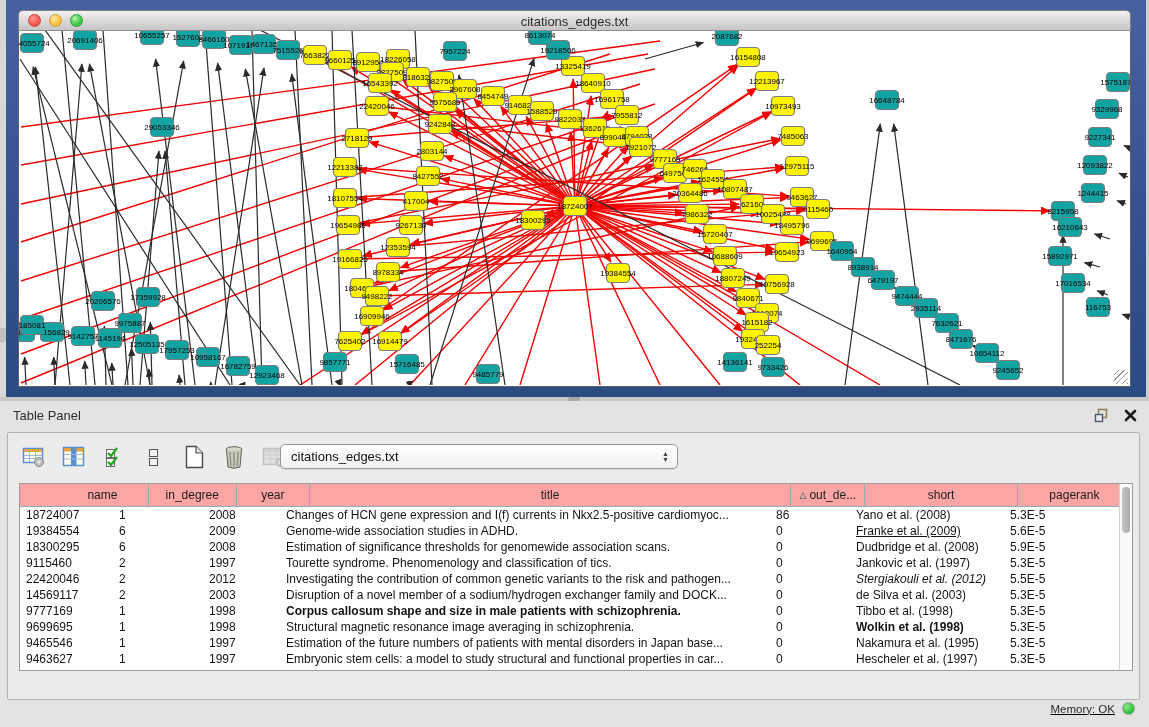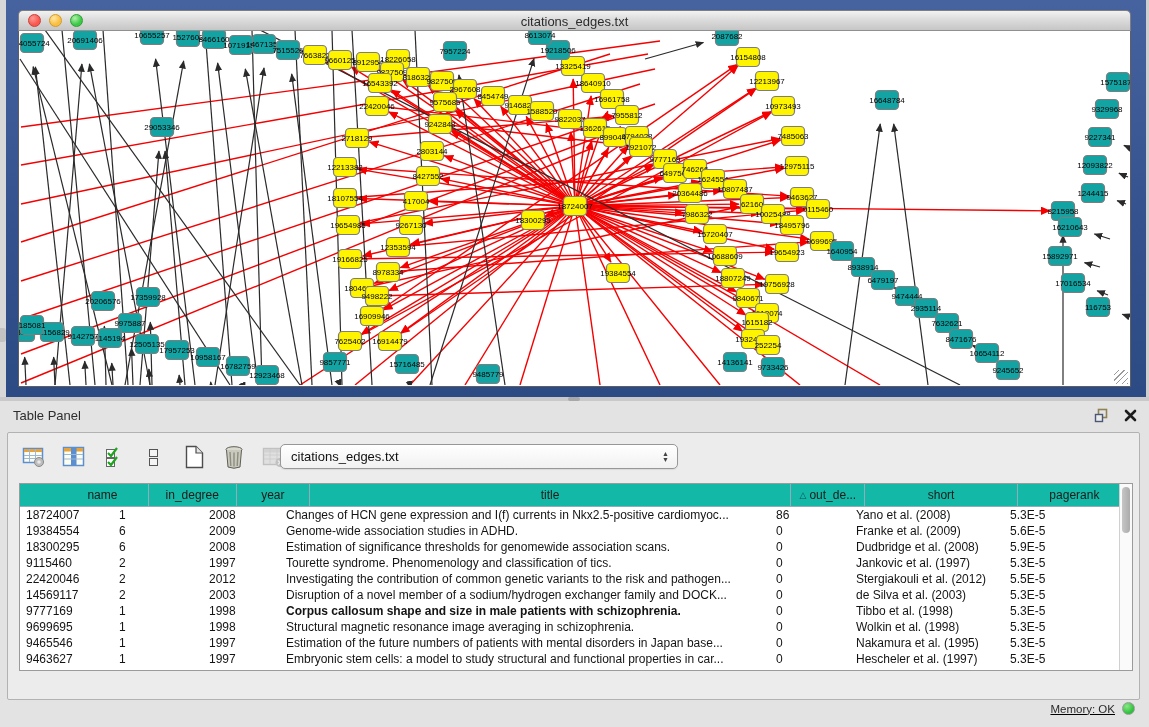--- a/index.html
+++ b/index.html
@@ -48,21 +48,21 @@
       border:1px solid #979797;border-radius:5px;
       background:linear-gradient(180deg,#ffffff,#f1f1f1);
       display:flex;align-items:center;font-size:13px;color:#111;
       box-shadow:0 1px 1px rgba(0,0,0,.08);}
   .combo-text{margin-left:10px;}
   .combo-stepper{margin-left:auto;margin-right:8px;display:flex;flex-direction:column;
       line-height:5px;font-size:7px;color:#444;gap:1px;}
   
   .tbl-wrap{position:absolute;left:11px;top:50px;width:1114px;height:188px;background:#fff;
       border:1px solid #9b9b9b;box-sizing:border-box;}
-  .tbl-header{display:flex;height:22px;background:#14b8a6;border-bottom:1px solid #8fadba;padding-left:37px;}
+  .tbl-header{display:flex;height:22px;background:#fca5a5;border-bottom:1px solid #8fadba;padding-left:37px;}
   .th{box-sizing:border-box;border-right:1px solid #8fadba;display:flex;align-items:center;
       justify-content:center;font-size:12px;color:#1b1b1b;overflow:hidden;white-space:nowrap;}
   .th .sort{font-size:9px;margin-right:3px;color:#10515f;}
   .tbl-body{position:relative;}
   .tr{display:flex;height:16px;line-height:16px;font-size:12px;color:#141414;}
   .td{box-sizing:border-box;overflow:hidden;white-space:nowrap;}
   .vscroll{position:absolute;right:0px;top:0px;width:13px;height:186px;background:#fafafa;
       border-left:1px solid #d0d0d0;box-sizing:border-box;}
   .vthumb{position:absolute;left:2px;top:3px;width:8px;height:46px;border-radius:4px;
       background:linear-gradient(90deg,#c6c6c6,#ababab);}
@@ -889,21 +889,21 @@
             <div class="td" style="width: 76px; padding-left: 4px;">86</div>
             <div class="td" style="width: 156px; padding-left: 8px;">Yano et al. (2008)</div>
             <div class="td" style="width: 117px; padding-left: 6px;">5.3E-5</div>
           </div>
           <div class="tr">
             <div class="td" style="width: 94px; padding-left: 6px;">19384554</div>
             <div class="td" style="width: 90px; padding-left: 5px;">6</div>
             <div class="td" style="width: 75px; padding-left: 5px;">2009</div>
             <div class="td" style="width: 493px; padding-left: 7px;">Genome-wide association studies in ADHD.</div>
             <div class="td" style="width: 76px; padding-left: 4px;">0</div>
-            <div class="td" style="width: 156px; padding-left: 8px;">Franke et al. (2009)</div>
+            <div class="td" style="width: 156px; padding-left: 8px; text-decoration: underline;">Franke et al. (2009)</div>
             <div class="td" style="width: 117px; padding-left: 6px;">5.6E-5</div>
           </div>
           <div class="tr">
             <div class="td" style="width: 94px; padding-left: 6px;">18300295</div>
             <div class="td" style="width: 90px; padding-left: 5px;">6</div>
             <div class="td" style="width: 75px; padding-left: 5px;">2008</div>
             <div class="td" style="width: 493px; padding-left: 7px;">Estimation of significance thresholds for genomewide association scans.</div>
             <div class="td" style="width: 76px; padding-left: 4px;">0</div>
             <div class="td" style="width: 156px; padding-left: 8px;">Dudbridge et al. (2008)</div>
             <div class="td" style="width: 117px; padding-left: 6px;">5.9E-5</div>
@@ -916,21 +916,21 @@
             <div class="td" style="width: 76px; padding-left: 4px;">0</div>
             <div class="td" style="width: 156px; padding-left: 8px;">Jankovic et al. (1997)</div>
             <div class="td" style="width: 117px; padding-left: 6px;">5.3E-5</div>
           </div>
           <div class="tr">
             <div class="td" style="width: 94px; padding-left: 6px;">22420046</div>
             <div class="td" style="width: 90px; padding-left: 5px;">2</div>
             <div class="td" style="width: 75px; padding-left: 5px;">2012</div>
             <div class="td" style="width: 493px; padding-left: 7px;">Investigating the contribution of common genetic variants to the risk and pathogen...</div>
             <div class="td" style="width: 76px; padding-left: 4px;">0</div>
-            <div class="td" style="width: 156px; padding-left: 8px;">Stergiakouli et al. (2012)</div>
+            <div class="td" style="width: 156px; padding-left: 8px; font-style: italic;">Stergiakouli et al. (2012)</div>
             <div class="td" style="width: 117px; padding-left: 6px;">5.5E-5</div>
           </div>
           <div class="tr">
             <div class="td" style="width: 94px; padding-left: 6px;">14569117</div>
             <div class="td" style="width: 90px; padding-left: 5px;">2</div>
             <div class="td" style="width: 75px; padding-left: 5px;">2003</div>
             <div class="td" style="width: 493px; padding-left: 7px;">Disruption of a novel member of a sodium/hydrogen exchanger family and DOCK...</div>
             <div class="td" style="width: 76px; padding-left: 4px;">0</div>
             <div class="td" style="width: 156px; padding-left: 8px;">de Silva et al. (2003)</div>
             <div class="td" style="width: 117px; padding-left: 6px;">5.3E-5</div>
@@ -943,21 +943,21 @@
             <div class="td" style="width: 76px; padding-left: 4px;">0</div>
             <div class="td" style="width: 156px; padding-left: 8px;">Tibbo et al. (1998)</div>
             <div class="td" style="width: 117px; padding-left: 6px;">5.3E-5</div>
           </div>
           <div class="tr">
             <div class="td" style="width: 94px; padding-left: 6px;">9699695</div>
             <div class="td" style="width: 90px; padding-left: 5px;">1</div>
             <div class="td" style="width: 75px; padding-left: 5px;">1998</div>
             <div class="td" style="width: 493px; padding-left: 7px;">Structural magnetic resonance image averaging in schizophrenia.</div>
             <div class="td" style="width: 76px; padding-left: 4px;">0</div>
-            <div class="td" style="width: 156px; padding-left: 8px;">Wolkin et al. (1998)</div>
+            <div class="td" style="width: 156px; padding-left: 8px; font-weight: bold;">Wolkin et al. (1998)</div>
             <div class="td" style="width: 117px; padding-left: 6px;">5.3E-5</div>
           </div>
           <div class="tr">
             <div class="td" style="width: 94px; padding-left: 6px;">9465546</div>
             <div class="td" style="width: 90px; padding-left: 5px;">1</div>
             <div class="td" style="width: 75px; padding-left: 5px;">1997</div>
             <div class="td" style="width: 493px; padding-left: 7px;">Estimation of the future numbers of patients with mental disorders in Japan base...</div>
             <div class="td" style="width: 76px; padding-left: 4px;">0</div>
             <div class="td" style="width: 156px; padding-left: 8px;">Nakamura et al. (1995)</div>
             <div class="td" style="width: 117px; padding-left: 6px;">5.3E-5</div>

